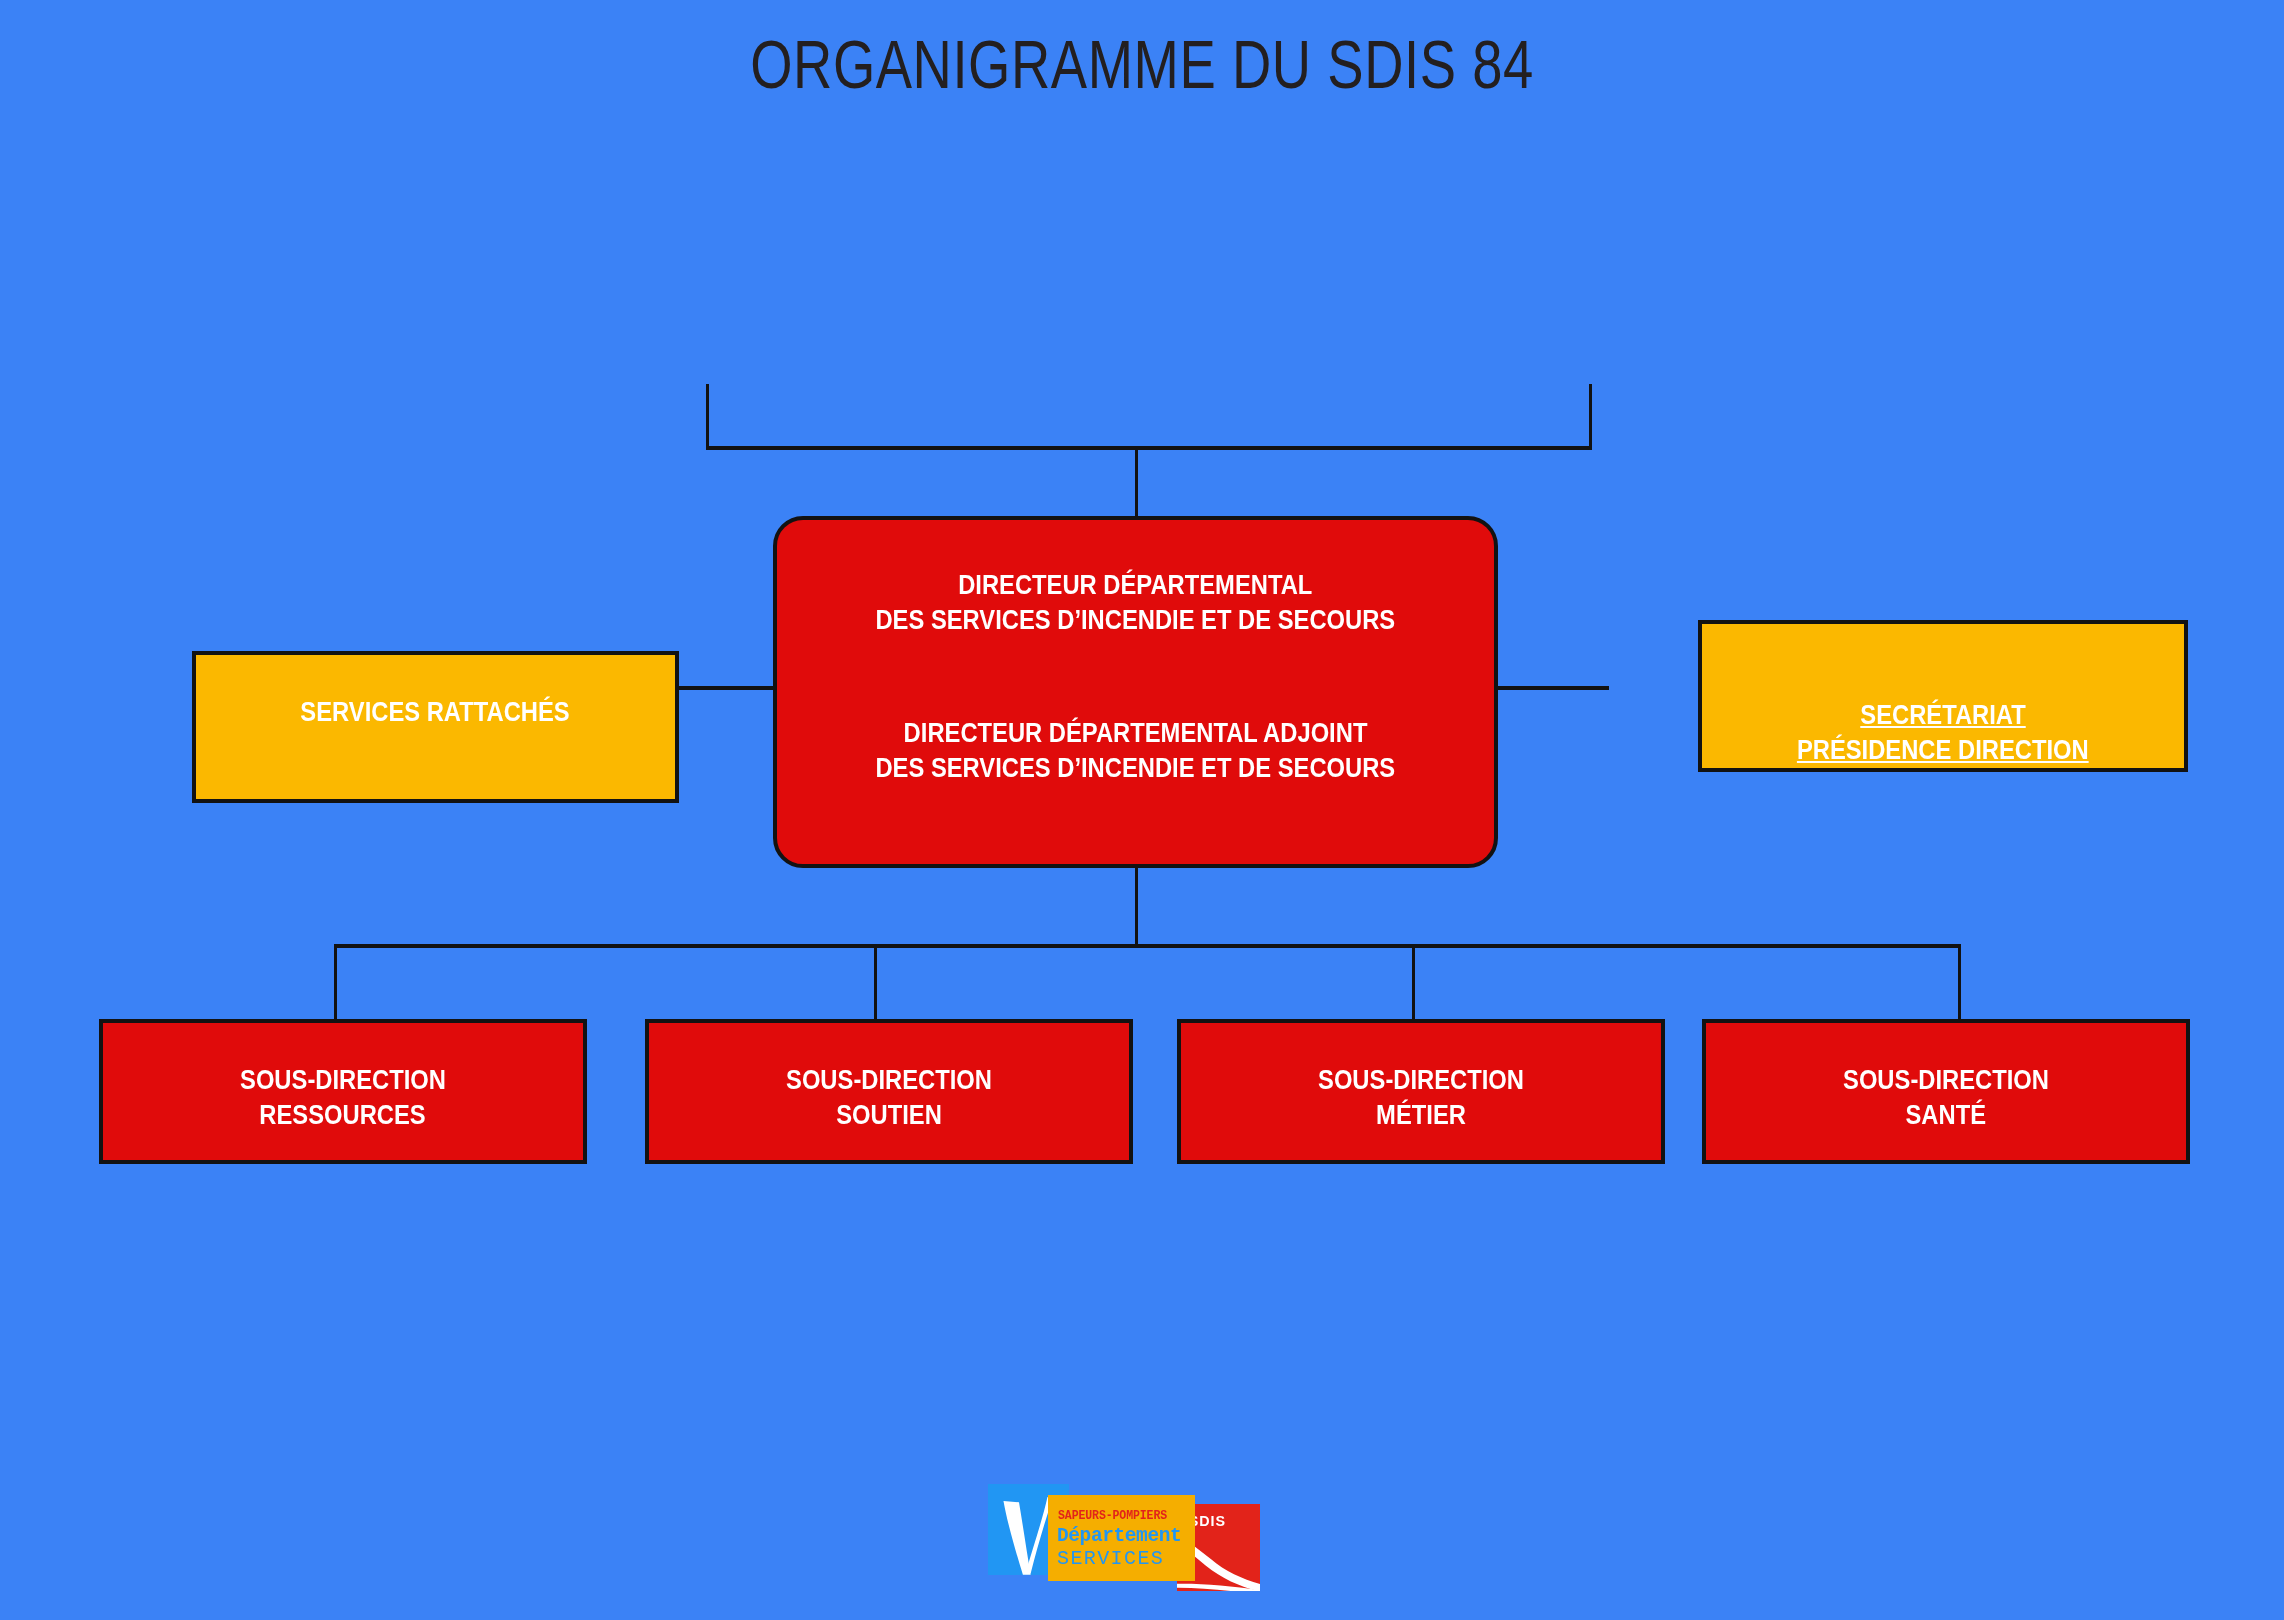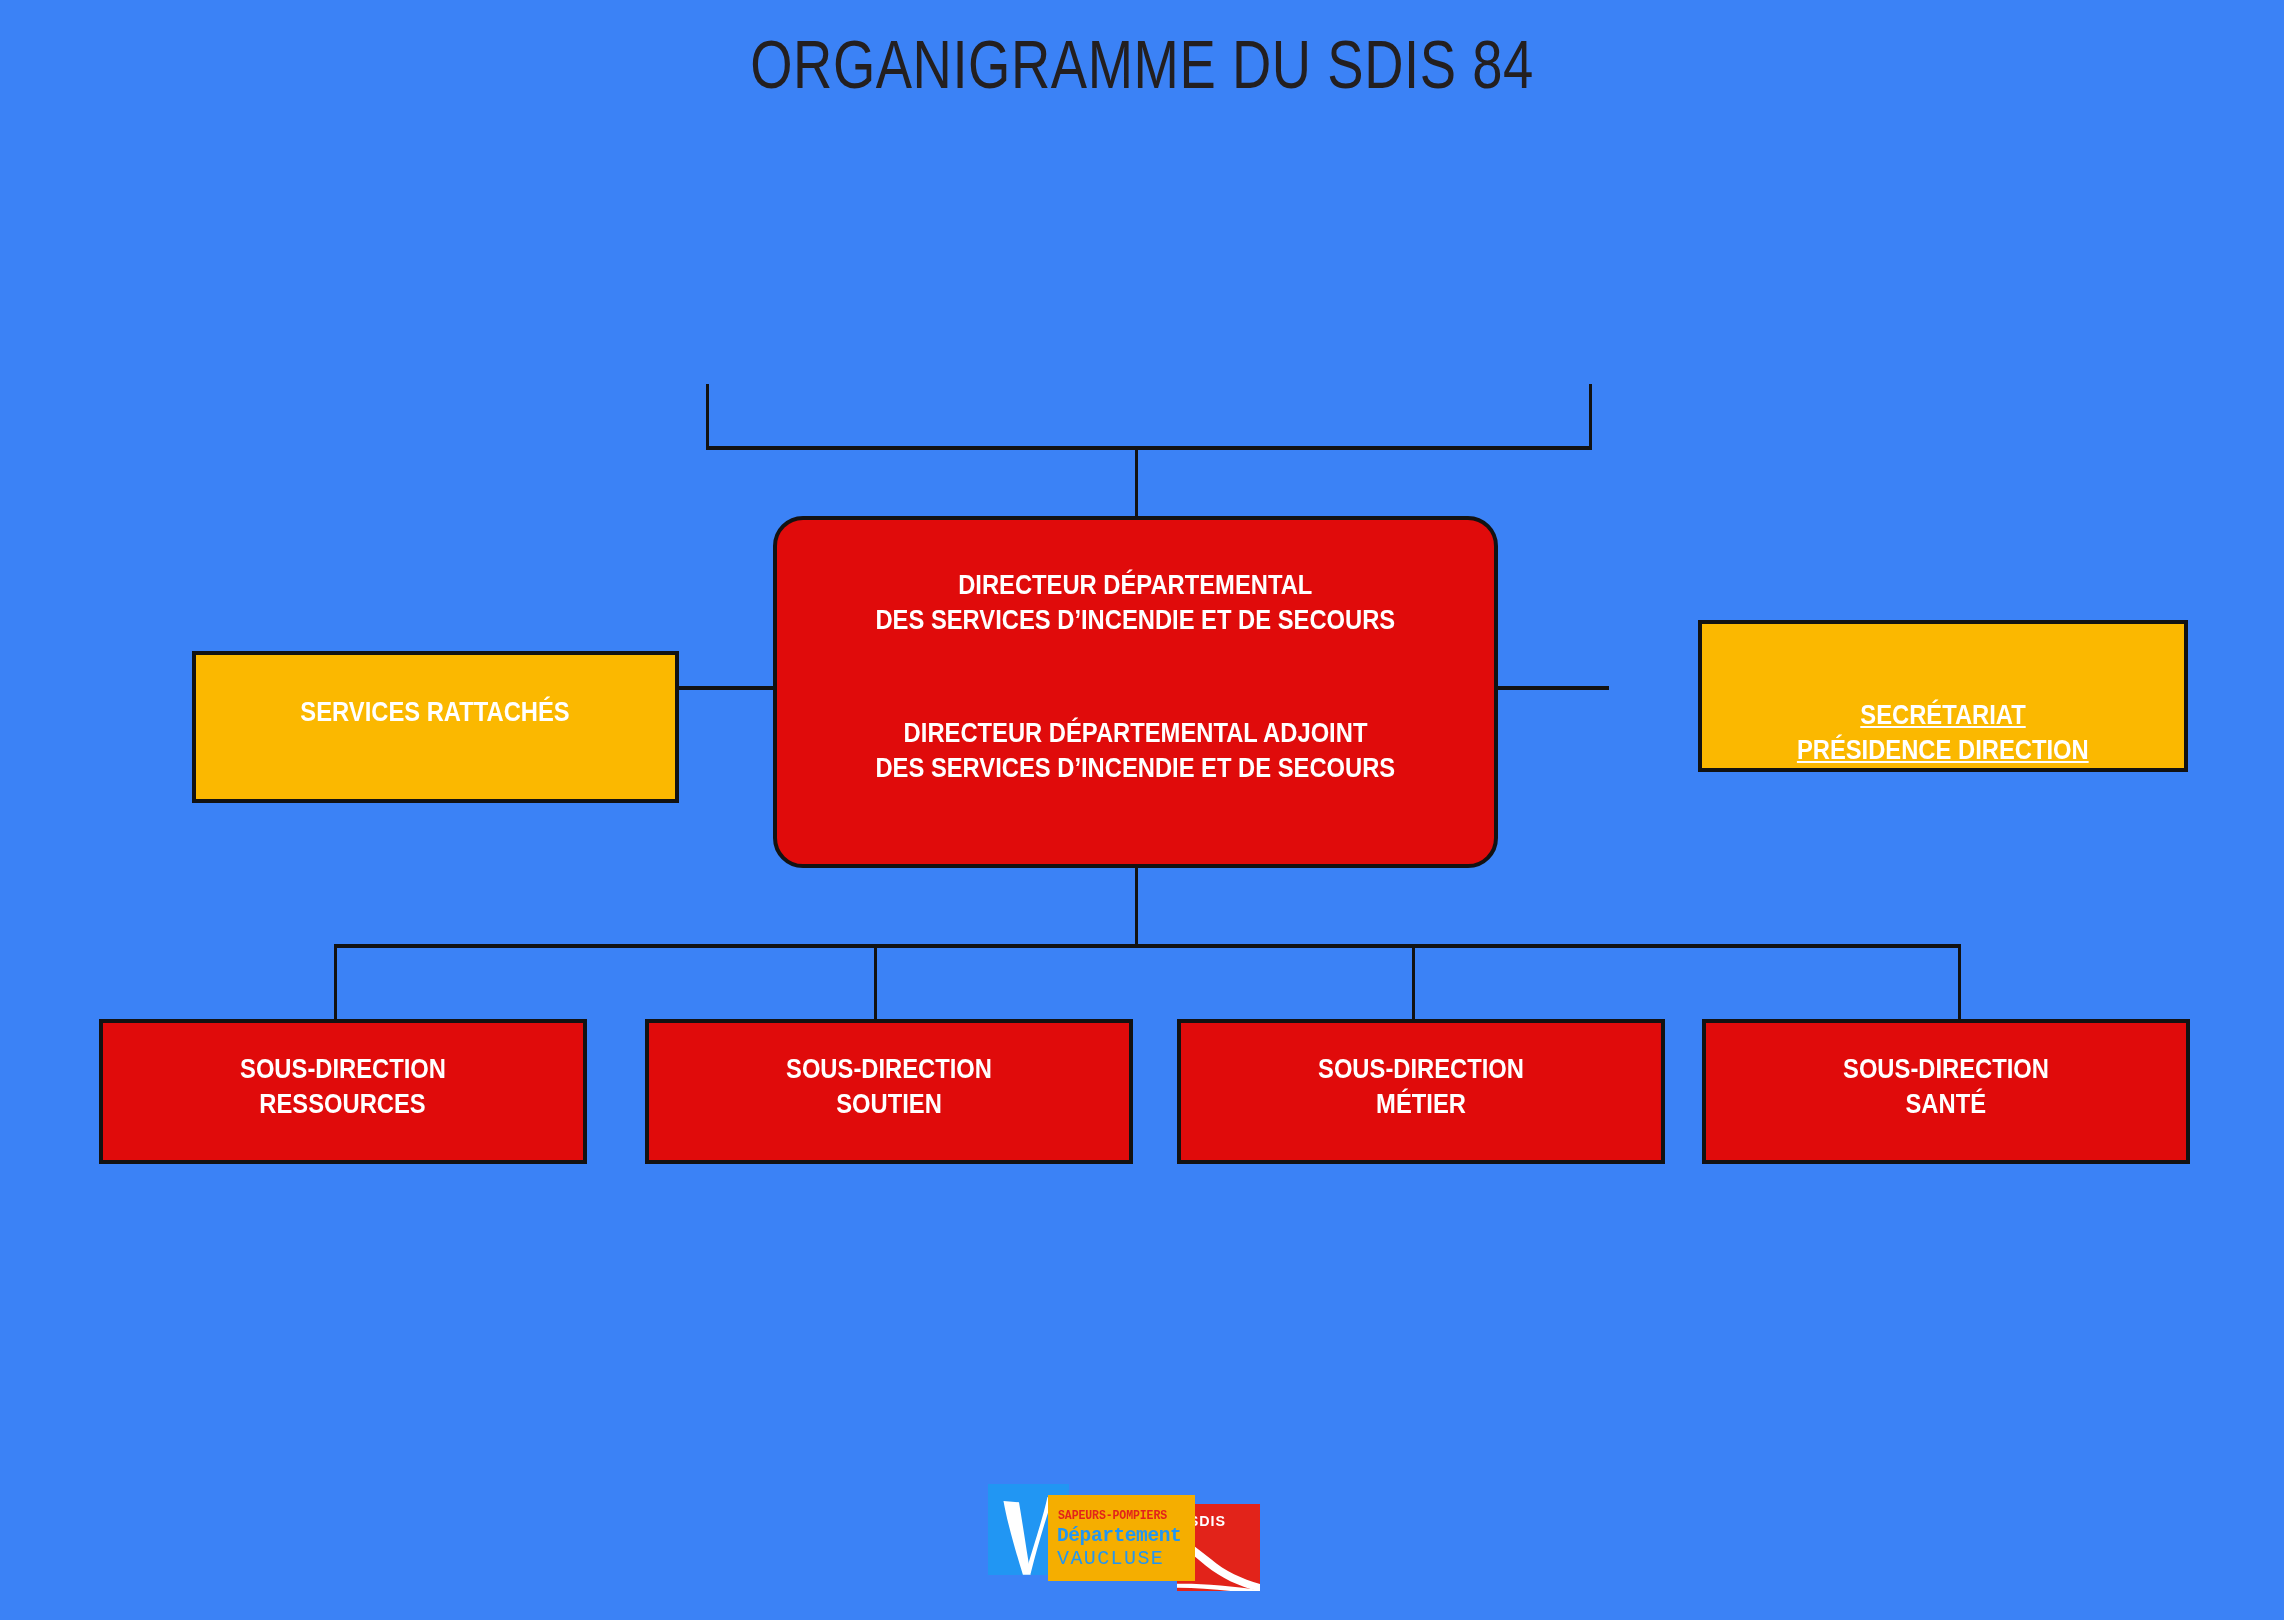--- a/index.html
+++ b/index.html
@@ -95,21 +95,21 @@
     justify-content: flex-end;
     padding-top: 31px;
     text-decoration: underline;
   }
 
   .node.sub {
     top: 1019px;
     height: 145px;
     font-size: 27px;
     justify-content: flex-start;
-    padding-top: 29px;
+    padding-top: 40px;
   }
   #node-sub-0 { left: 99px;  width: 488px; }
   #node-sub-1 { left: 645px;  width: 488px; }
   #node-sub-2 { left: 1177px; width: 488px; }
   #node-sub-3 { left: 1702px; width: 488px; }
 
   
   .conn {
     position: absolute;
     background: #121212;
@@ -285,21 +285,21 @@
     <div class="logo-blue">
       <svg class="logo-v" viewBox="0 0 102 128">
         <path d="M10 6 C16 40, 30 88, 40 120 L52 120 C46 84, 40 44, 34 8 Z" fill="#ffffff"></path>
         <path d="M86 2 C74 38, 62 78, 52 118 L44 118 C56 76, 70 36, 78 0 Z" fill="#ffffff"></path>
       </svg>
     </div>
 
     <div class="logo-amber">
       <div class="logo-sp">SAPEURS-POMPIERS</div>
       <div class="logo-dept">Département</div>
-      <div class="logo-vauc">VAUCLUSE</div>
+      <div class="logo-vauc">SERVICES</div>
     </div>
 
     <div class="logo-red">
       <div class="logo-sdis">SDIS</div>
       <svg class="logo-swoosh" viewBox="0 0 190 92">
         <path d="M2 54 L42 14 L78 44 C110 70, 150 84, 188 88 L188 78 C152 72, 114 58, 86 34 L42 0 L-6 46 Z" fill="#ffffff"></path>
         <path d="M20 78 C70 76, 130 84, 188 92 L188 86 C132 76, 72 70, 22 72 Z" fill="#ffffff"></path>
         <path d="M24 90 C78 88, 136 92, 190 96 L190 92 C138 86, 80 84, 26 86 Z" fill="#ffffff"></path>
       </svg>
     </div>

